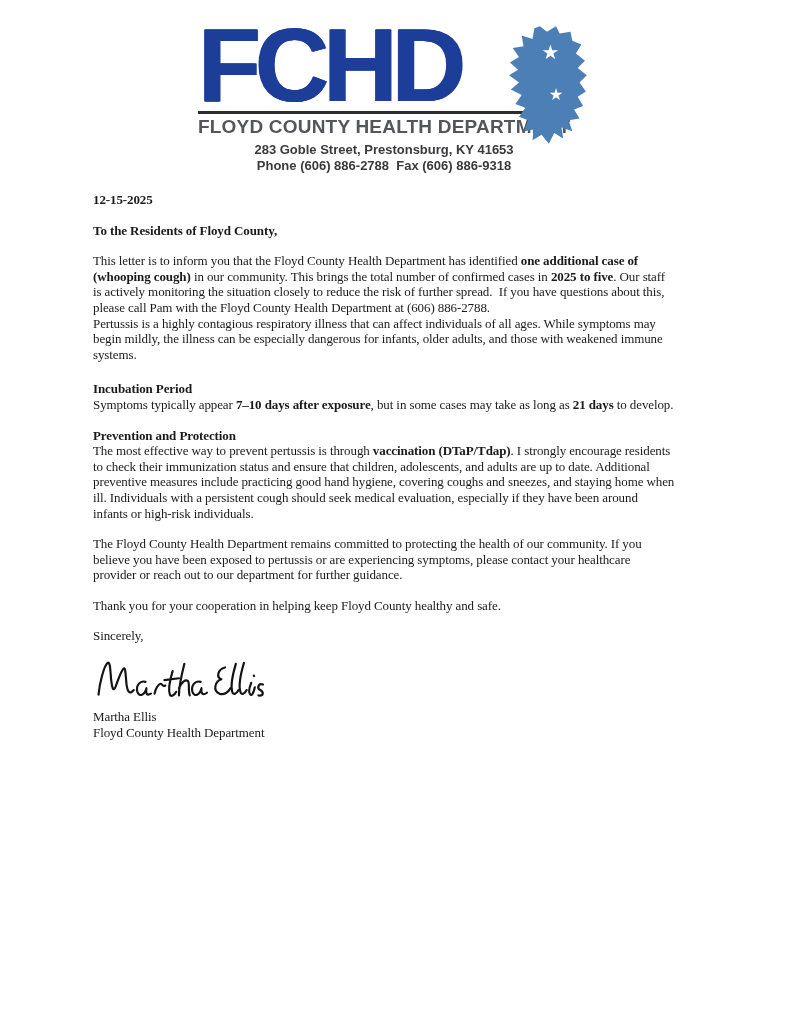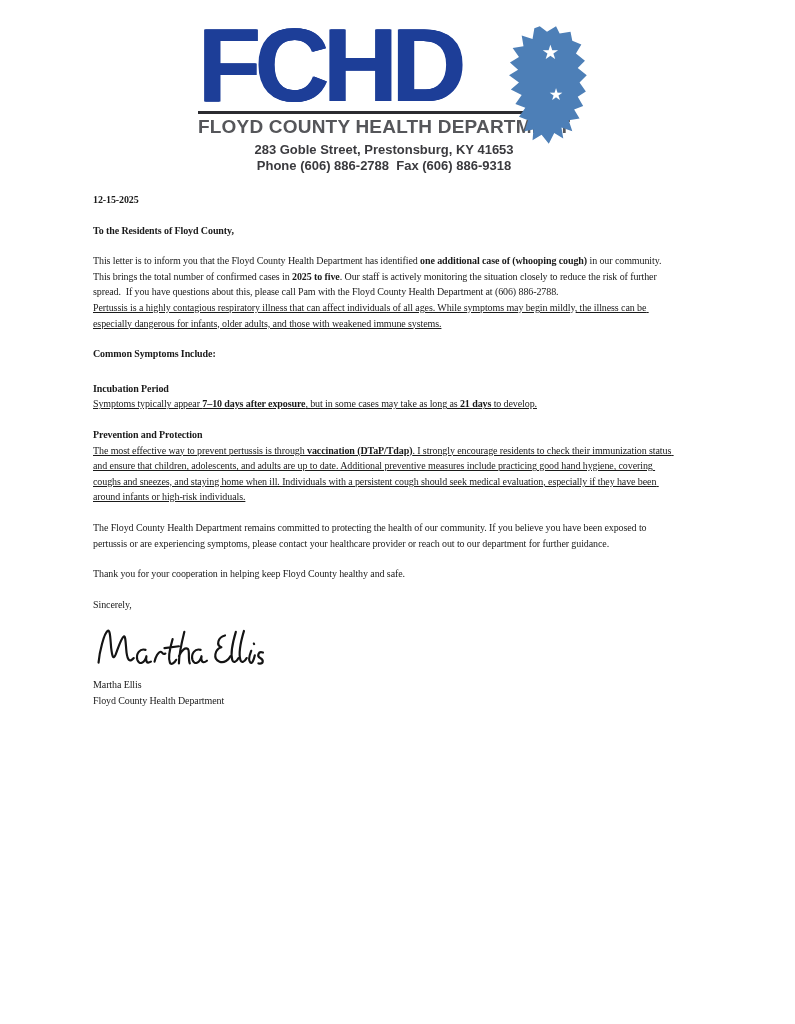--- a/index.html
+++ b/index.html
@@ -18,23 +18,23 @@
     text-shadow:.7px 0 currentColor,-.7px 0 currentColor;
     padding-top:10px;white-space:nowrap;
   }
   .map-wrap{position:absolute;top:-4px;right:-24px;width:94px;height:148px;z-index:2;}
   .rule{border:0;border-top:3px solid var(--rule-dark,#2b2b30);margin:5px 0 2px;}
   .org{font-size:19px;font-weight:bold;color:var(--org-text-gray,#55565a);letter-spacing:.2px;white-space:nowrap;}
   .addr,.phone{text-align:center;font-size:13px;line-height:16px;font-weight:bold;color:#3a3a3e;white-space:pre-wrap;}
   .addr{margin-top:4px;}
 
   
-  .body{margin-top:6px;font-size:10px;line-height:15.6px;letter-spacing:-0.1px;}
+  .body{margin-top:6px;font-size:13px;line-height:15.6px;letter-spacing:-0.1px;}
   .p{margin:15px 0 0;white-space:pre-wrap;}
-  .p.tight{margin-top:0;text-decoration:underline;}
+  .p.tight{margin-top:0;}
   .h{font-weight:bold;margin:15px 0 0;}
   .bold{font-weight:bold;}
   ul.symptoms{margin:14px 0 0;padding-left:74px;}
   ul.symptoms li{margin:0 0 1px;}
   .sig-svg{display:block;margin:9px 0 0;}
   .sig-block p{margin:0;}
   .sig-name{font-weight:normal;margin-top:2px;}
 </style>
 </head>
 <body>
@@ -61,21 +61,20 @@
   <div class="body">
 
     <p class="p bold" style="margin-top:18px">12-15-2025</p>
 
     <p class="p bold">To the Residents of Floyd County,</p>
 
     <p class="p"><span>This letter is to inform you that the Floyd County Health Department has identified </span><b>one additional case of (whooping cough)</b><span> in our community. This brings the total number of confirmed cases in </span><b>2025 to five</b><span>. Our staff is actively monitoring the situation closely to reduce the risk of further spread.  If you have questions about this, please call Pam with the Floyd County Health Department at (606) 886-2788.</span></p>
 
     <p class="p tight">Pertussis is a highly contagious respiratory illness that can affect individuals of all ages. While symptoms may begin mildly, the illness can be especially dangerous for infants, older adults, and those with weakened immune systems.</p>
 
-    <p class="h">Common Symptoms Include:</p>
 
     <p class="h" style="margin-top:19px">Incubation Period</p>
     <p class="p tight"><span>Symptoms typically appear </span><b>7–10 days after exposure</b><span>, but in some cases may take as long as </span><b>21 days</b><span> to develop.</span></p>
 
     <p class="h">Prevention and Protection</p>
     <p class="p tight"><span>The most effective way to prevent pertussis is through </span><b>vaccination (DTaP/Tdap)</b><span>. I strongly encourage residents to check their immunization status and ensure that children, adolescents, and adults are up to date. Additional preventive measures include practicing good hand hygiene, covering coughs and sneezes, and staying home when ill. Individuals with a persistent cough should seek medical evaluation, especially if they have been around infants or high-risk individuals.</span></p>
 
     <p class="p">The Floyd County Health Department remains committed to protecting the health of our community. If you believe you have been exposed to pertussis or are experiencing symptoms, please contact your healthcare provider or reach out to our department for further guidance.</p>
 
     <p class="p">Thank you for your cooperation in helping keep Floyd County healthy and safe.</p>

